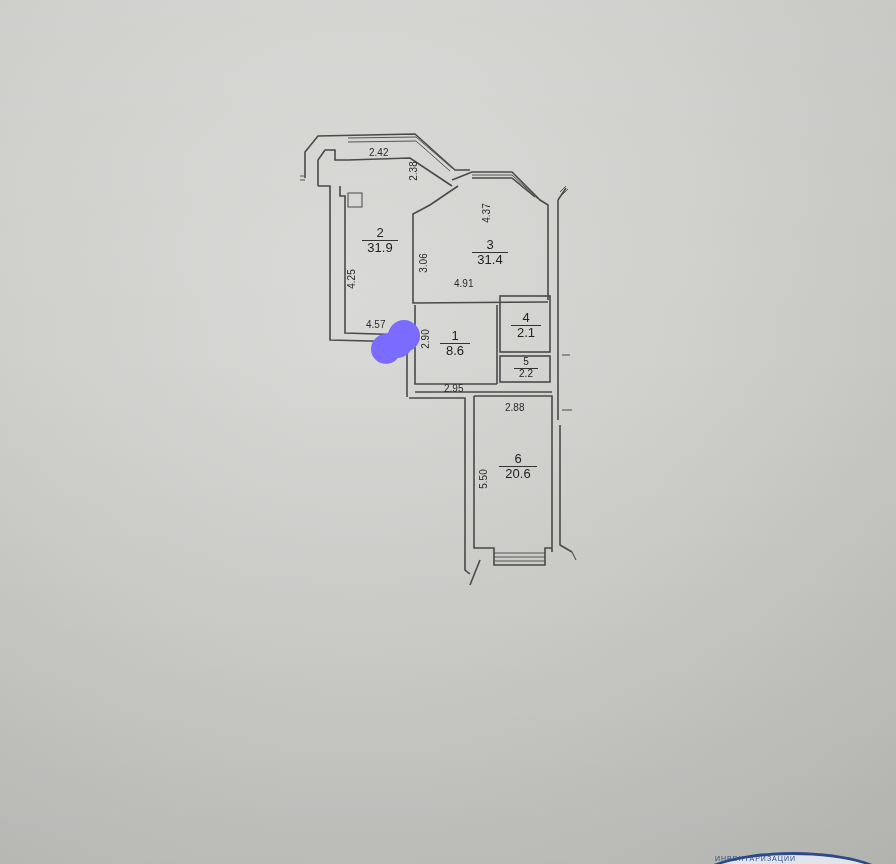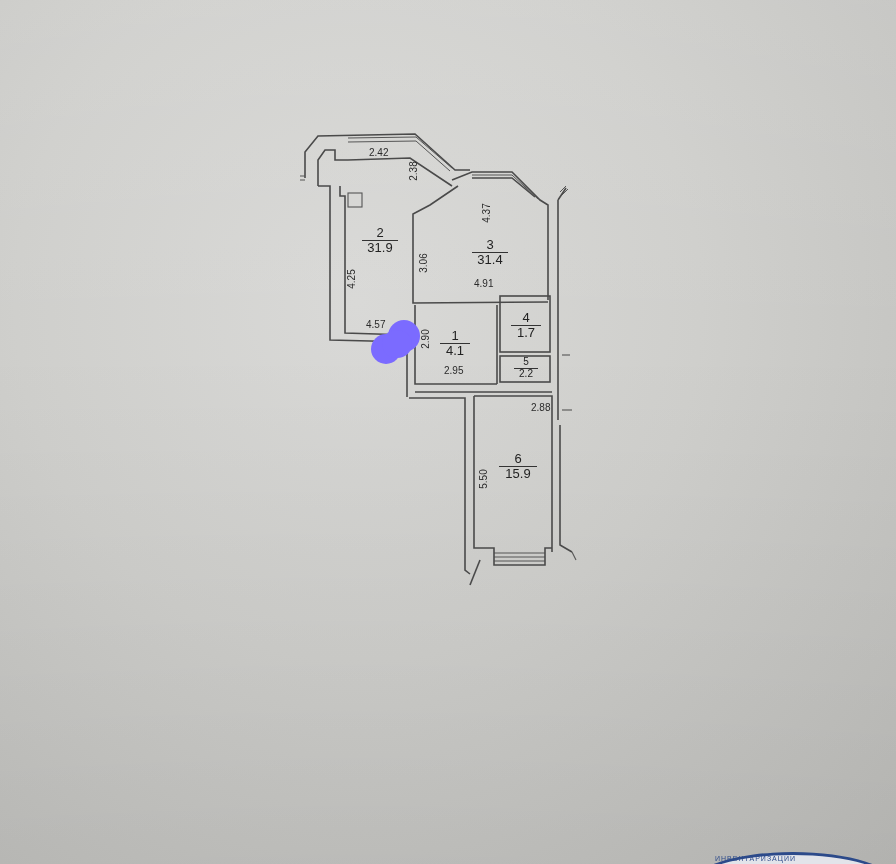--- a/index.html
+++ b/index.html
@@ -89,51 +89,51 @@
   <path class="wall-thin" d="M572,552 L576,560"></path>
 </svg>
 
 <span class="lbl" style="left:369px;top:148px;text-align:right;">2.42</span>
 <span class="lbl vert" style="left:404px;top:166px;">2.38</span>
 <span class="lbl vert" style="left:342px;top:274px;">4.25</span>
 <span class="lbl" style="left:366px;top:320px;">4.57</span>
 
 <span class="lbl vert" style="left:477px;top:208px;">4.37</span>
 <span class="lbl vert" style="left:414px;top:258px;">3.06</span>
-<span class="lbl" style="left:474px;top:279px;">4.91</span>
+<span class="lbl" style="left:454px;top:279px;">4.91</span>
 
 <span class="lbl vert" style="left:416px;top:334px;">2.90</span>
-<span class="lbl" style="left:444px;top:366px;">2.95</span>
+<span class="lbl" style="left:444px;top:384px;">2.95</span>
 
-<span class="lbl" style="left:505px;top:403px;margin-left:26px;">2.88</span>
+<span class="lbl" style="left:505px;top:403px;">2.88</span>
 <span class="lbl vert" style="left:474px;top:474px;">5.50</span>
 
 <div class="room-num" style="left:362px;top:226px;width:36px;">
   <span class="n">2</span>
   <span class="a">31.9</span>
 </div>
 <div class="room-num" style="left:472px;top:238px;width:36px;">
   <span class="n">3</span>
   <span class="a">31.4</span>
 </div>
 <div class="room-num" style="left:440px;top:329px;width:30px;">
   <span class="n">1</span>
-  <span class="a">4.1</span>
+  <span class="a">8.6</span>
 </div>
 <div class="room-num" style="left:511px;top:311px;width:30px;">
   <span class="n">4</span>
-  <span class="a">1.7</span>
+  <span class="a">2.1</span>
 </div>
 <div class="room-num small" style="left:514px;top:357px;width:24px;font-size:10px;">
   <span class="n">5</span>
   <span class="a">2.2</span>
 </div>
 <div class="room-num" style="left:499px;top:452px;width:38px;">
   <span class="n">6</span>
-  <span class="a">15.9</span>
+  <span class="a">20.6</span>
 </div>
 
 <div class="redaction" style="left:388px;top:320px;width:32px;height:32px;"></div>
 <div class="redaction" style="left:371px;top:334px;width:30px;height:30px;"></div>
 <div class="redaction" style="left:382px;top:330px;width:30px;height:28px;"></div>
 
 <div class="stamp"></div>
 <span class="stamp-text">ИНВЕНТАРИЗАЦИИ</span>
 
 </body></html>

